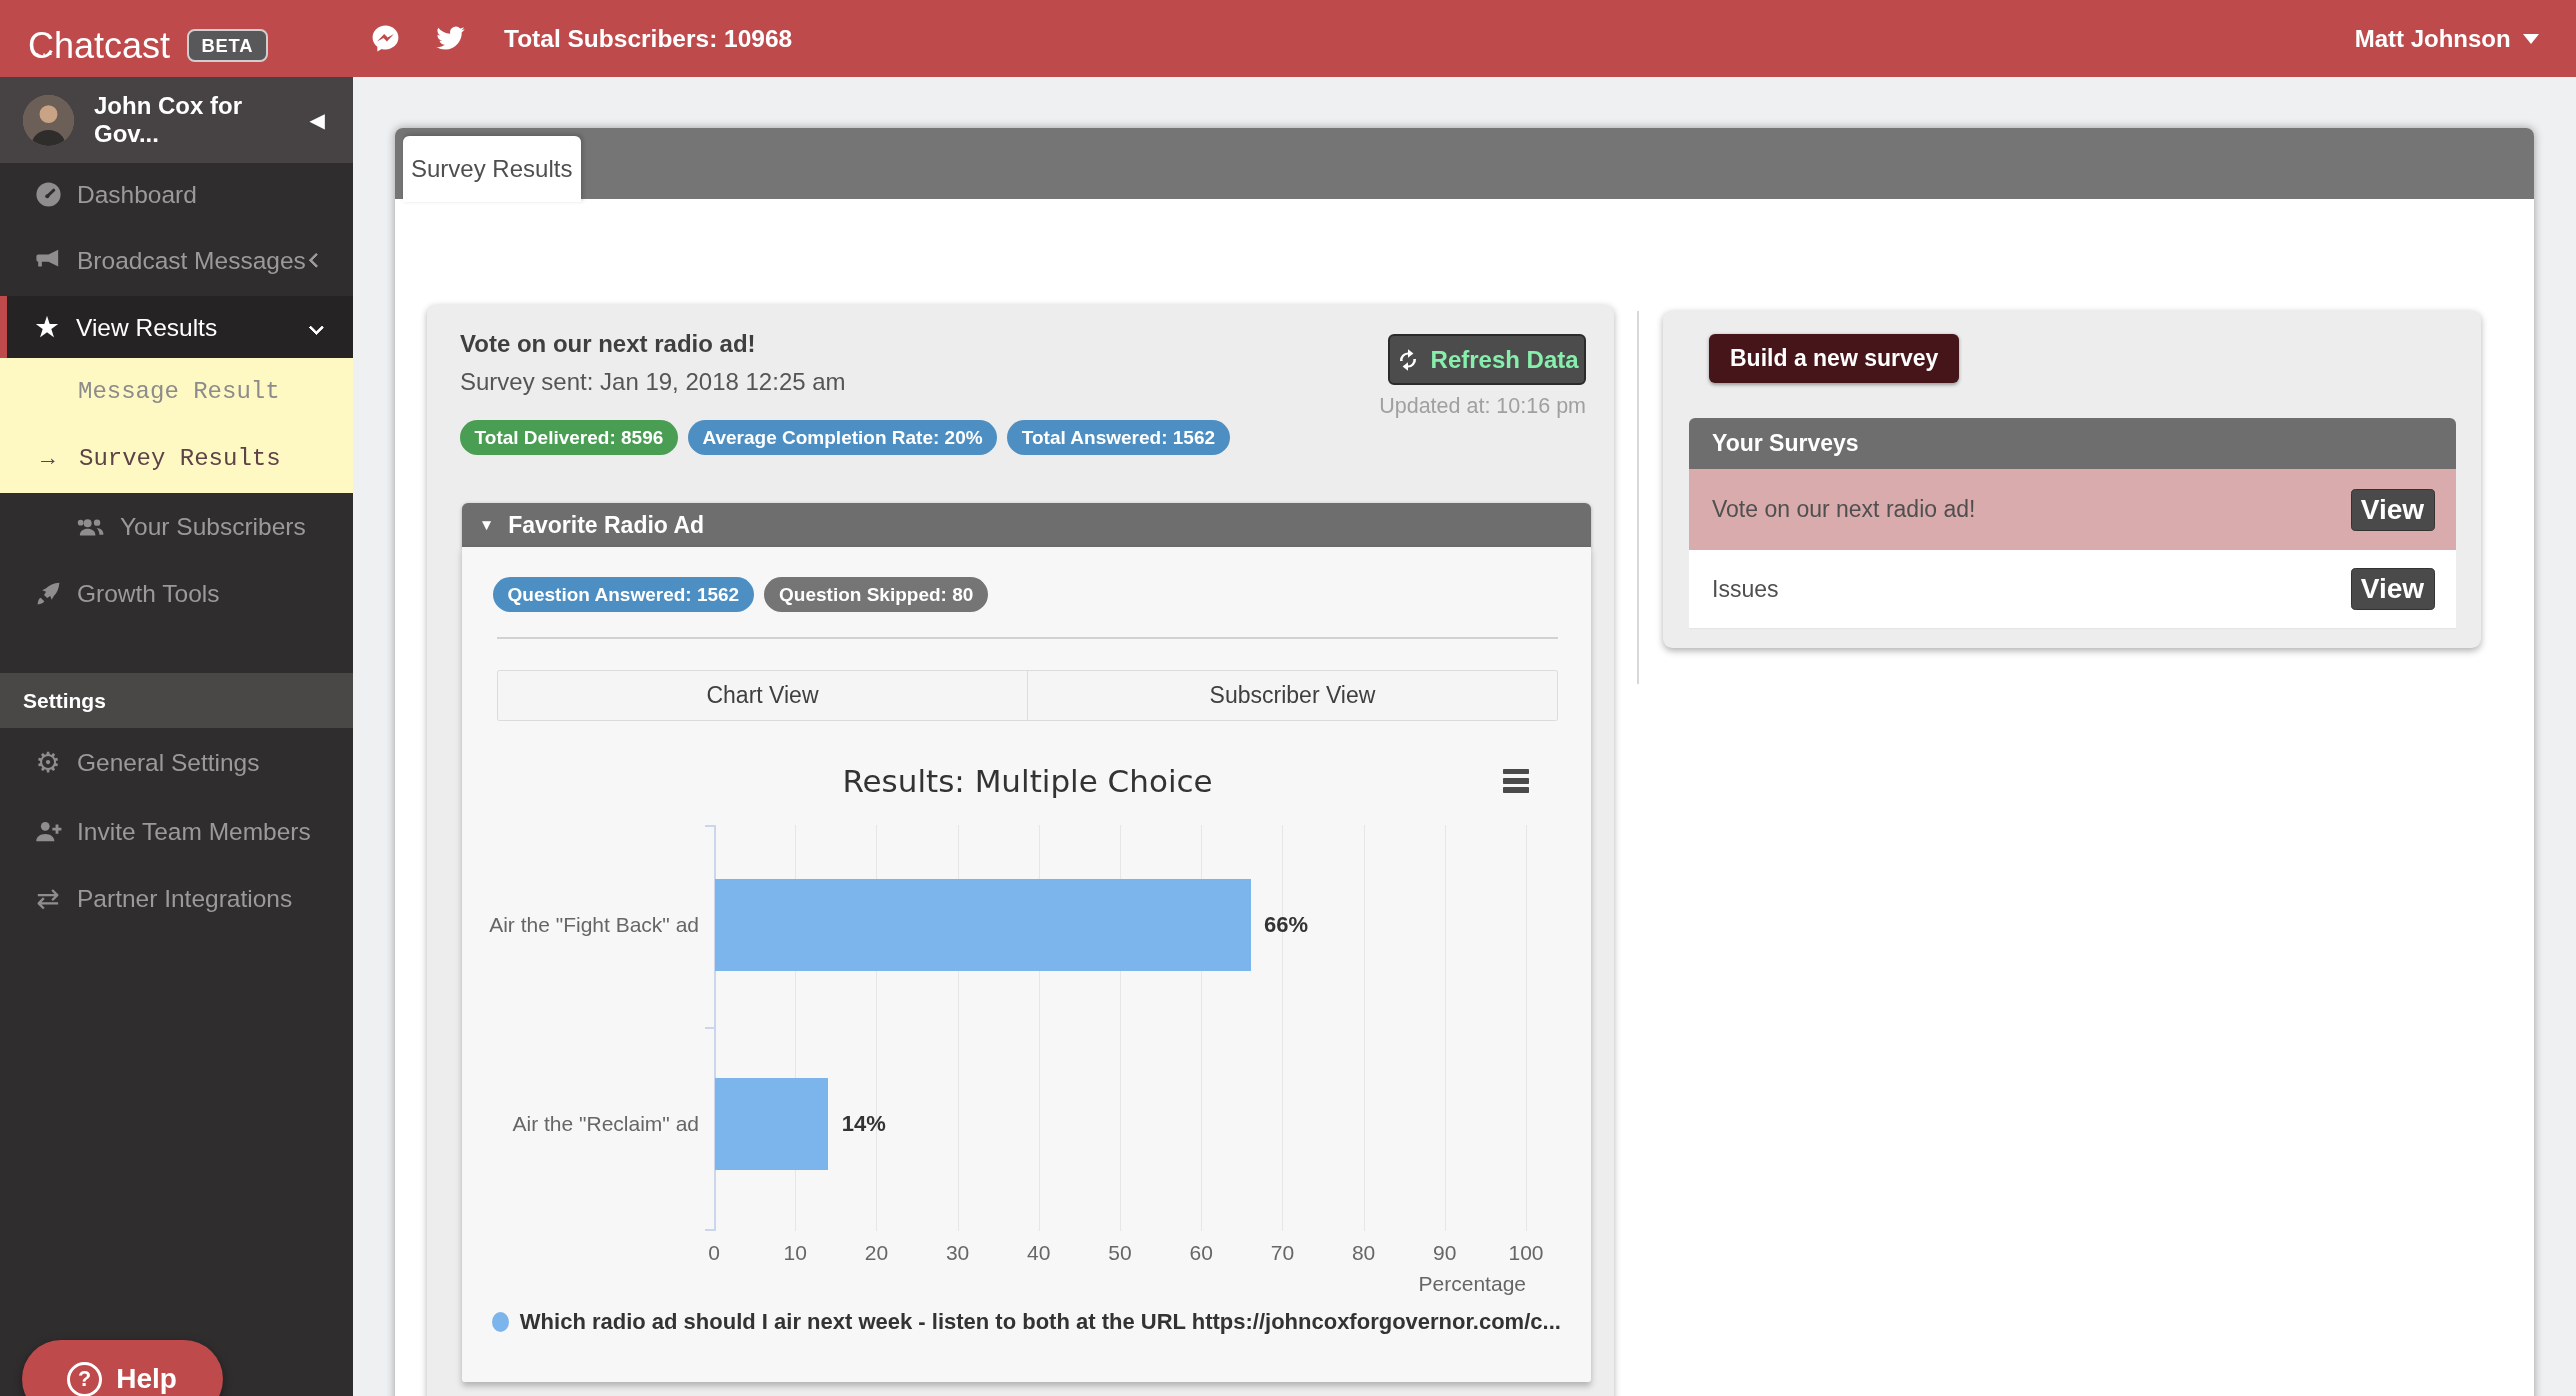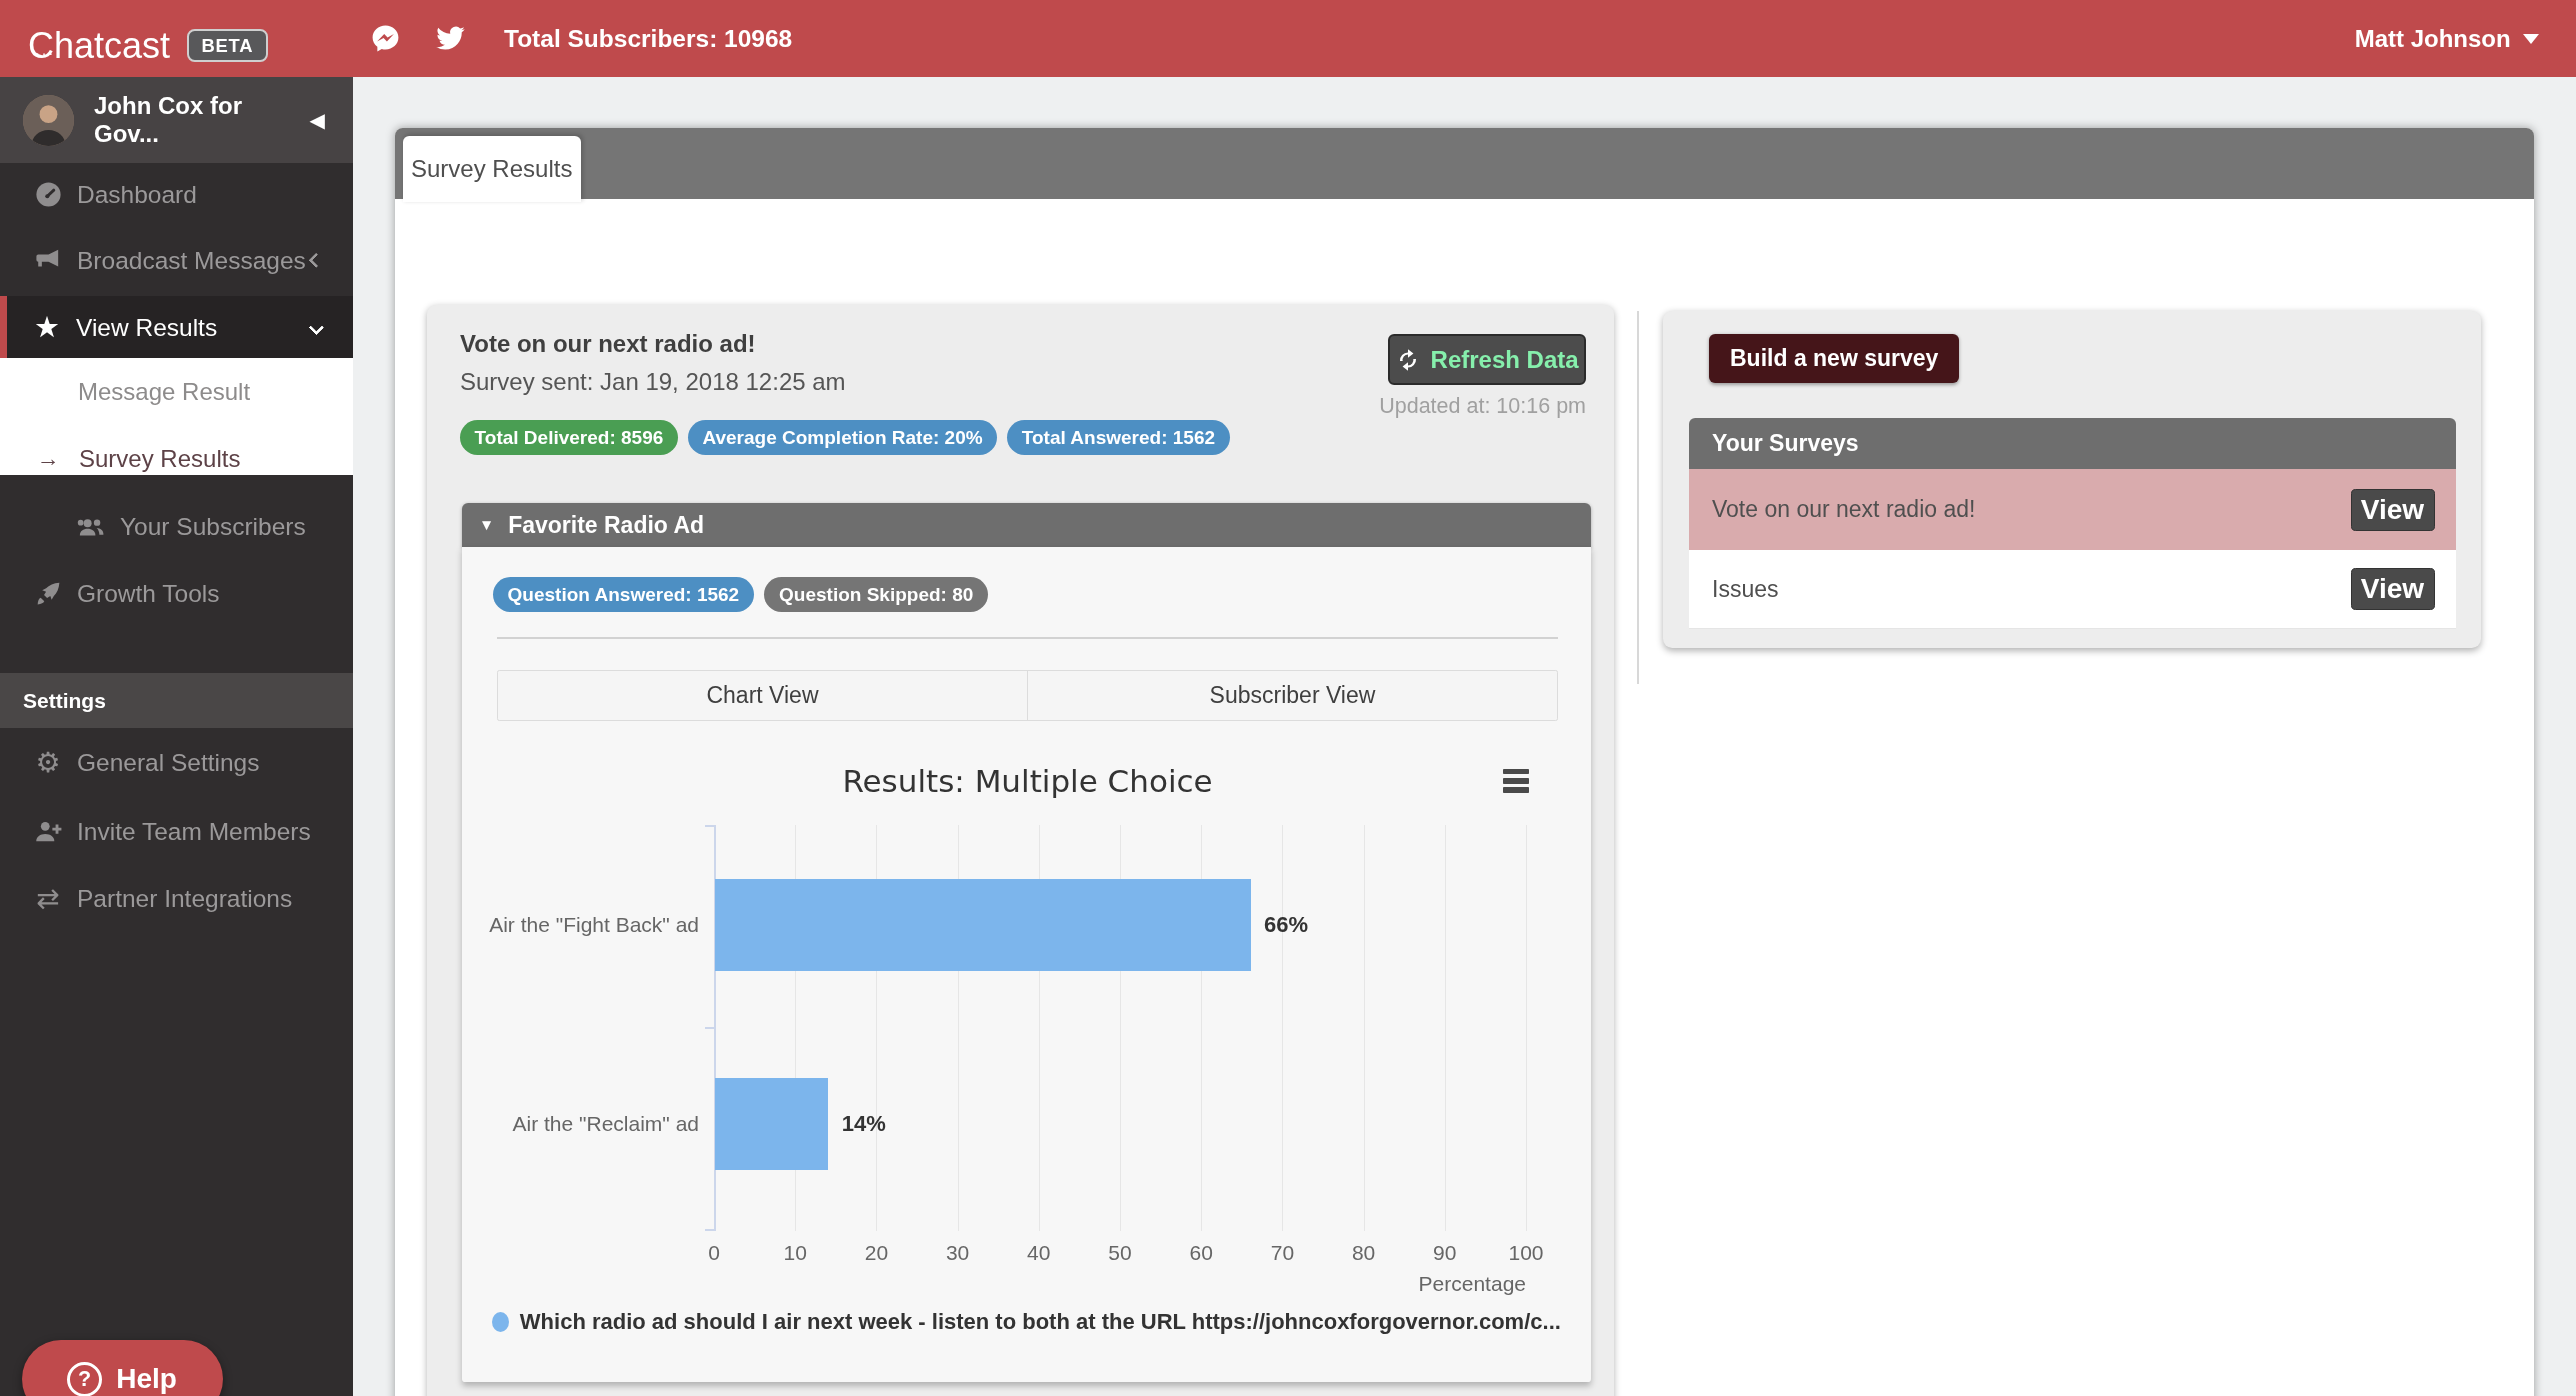--- a/index.html
+++ b/index.html
@@ -42,21 +42,21 @@
 
   .chev { display:inline-block; width:10.7px; height:10.7px;
     border-right:3.8px solid #9b999a; border-bottom:3.8px solid #9b999a; border-radius:0.8px; }
   .chev-left { transform:rotate(135deg); }
   .chev-down { transform:rotate(45deg); border-color:#fff; }
 
   .nav-active { background:#262324; border-left:7.7px solid #bf4a4c; color:#fff; }
   .nav-active .ic { margin-left:23px; }
   .star-glyph { color:#fff; font-size:29px; line-height:1; }
 
-  .submenu { position:absolute; left:0; top:281px; width:353px; height:117px; background:#ffffff; }
+  .submenu { position:absolute; left:0; top:281px; width:353px; height:135px; background:#fef9c3;font-family:Liberation Mono, monospace; }
   .sub-item { height:67px; display:flex; align-items:center; font-size:24px; cursor:pointer; }
   .sub-item .arr { width:34px; margin-left:31px; text-align:center; font-weight:bold; font-size:23px; }
   .sub-msg { color:#8d8b8b; padding-left:78px; }
   .sub-survey { color:#5d4247; }
   .sub-survey .lbl { margin-left:14px; }
 
   .settings-band { position:absolute; left:0; top:596px; width:353px; height:55px; background:#4a4747;
     display:flex; align-items:center; color:#fff; font-weight:bold; font-size:21px; padding-left:23px; }
 
   .help-btn { position:absolute; left:21.5px; top:1263px; width:201px; height:78px; background:#bf4a4c;

